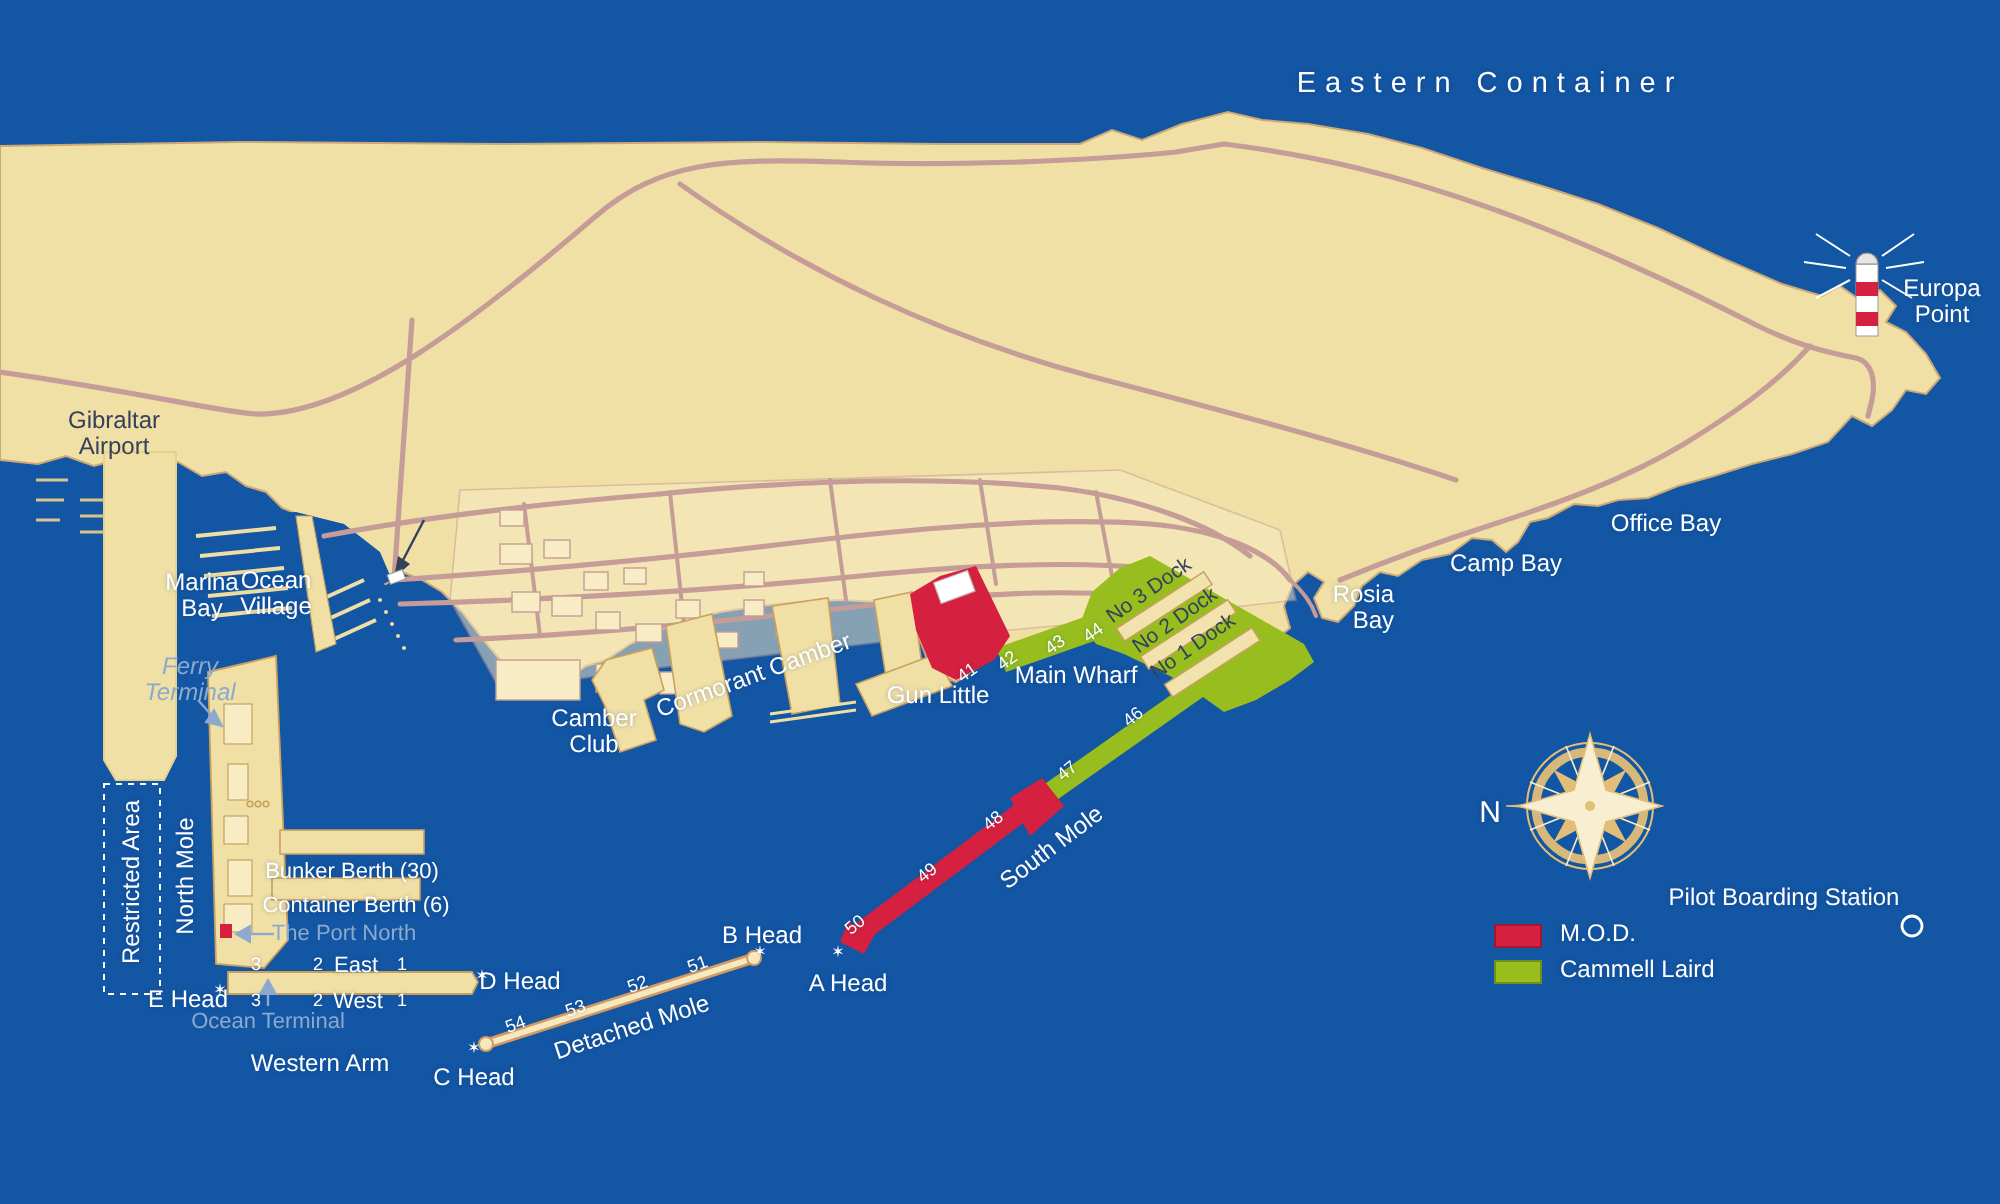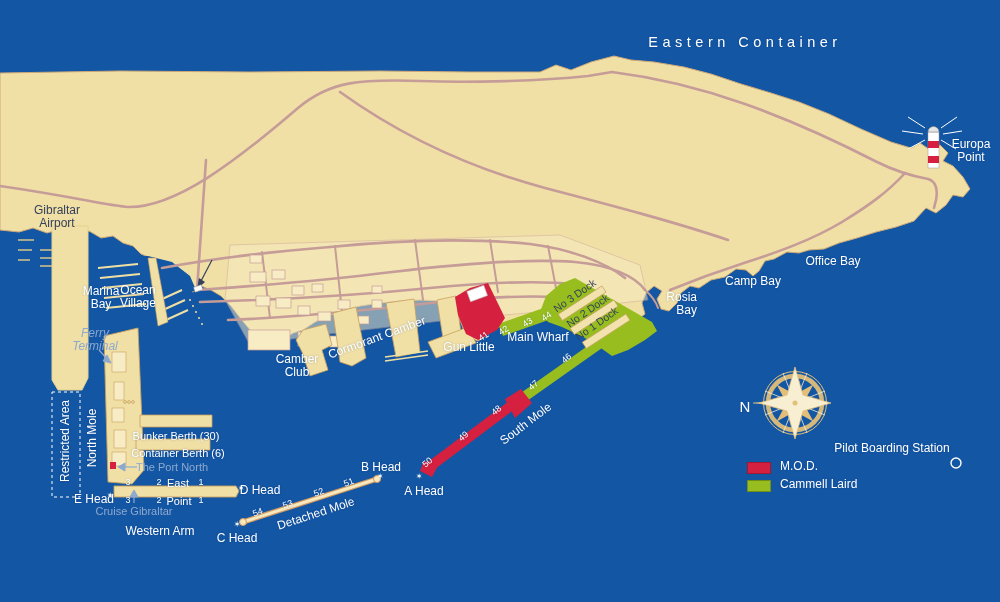--- a/index.html
+++ b/index.html
@@ -216,30 +216,30 @@
 <div class="lbl wrap" style="left:101px;top:298px;width:46px;">Marina Bay</div>
 <div class="lbl wrap" style="left:138px;top:297px;width:50px;">Ocean Village</div>
 <div class="lbl wrap muted" style="left:95px;top:340px;width:62px;font-style:italic;">Ferry Terminal</div>
 
 <div class="lbl" style="left:66px;top:441px;transform:translate(-50%,-50%) rotate(-90deg);">Restricted Area</div>
 <div class="lbl" style="left:93px;top:438px;transform:translate(-50%,-50%) rotate(-90deg);">North Mole</div>
 
 <div class="lbl small" style="left:176px;top:436px;">Bunker Berth (30)</div>
 <div class="lbl small" style="left:178px;top:453px;">Container Berth (6)</div>
 <div class="lbl small muted" style="left:172px;top:467px;">The Port North</div>
-<div class="lbl small muted" style="left:134px;top:511px;">Cruise Gibraltar</div>
+<div class="lbl small muted" style="left:134px;top:511px;">Ocean Terminal</div>
 <div class="lbl" style="left:160px;top:532px;">Western Arm</div>
 
 <div class="lbl digit" style="left:128px;top:483px;">3</div>
 <div class="lbl digit" style="left:159px;top:483px;">2</div>
 <div class="lbl small" style="left:178px;top:483px;">East</div>
 <div class="lbl digit" style="left:201px;top:483px;">1</div>
 <div class="lbl digit" style="left:128px;top:501px;">3</div>
 <div class="lbl digit" style="left:159px;top:501px;">2</div>
-<div class="lbl small" style="left:179px;top:501px;">Point</div>
+<div class="lbl small" style="left:179px;top:501px;">West</div>
 <div class="lbl digit" style="left:201px;top:501px;">1</div>
 
 <div class="lbl head" style="left:94px;top:500px;">E Head</div>
 <div class="lbl head" style="left:260px;top:491px;">D Head</div>
 <div class="lbl head" style="left:237px;top:539px;">C Head</div>
 <div class="lbl head" style="left:381px;top:468px;">B Head</div>
 <div class="lbl head" style="left:424px;top:492px;">A Head</div>
 
 <div class="lbl star" style="left:110px;top:496px;">✶</div>
 <div class="lbl star" style="left:241px;top:489px;">✶</div>

